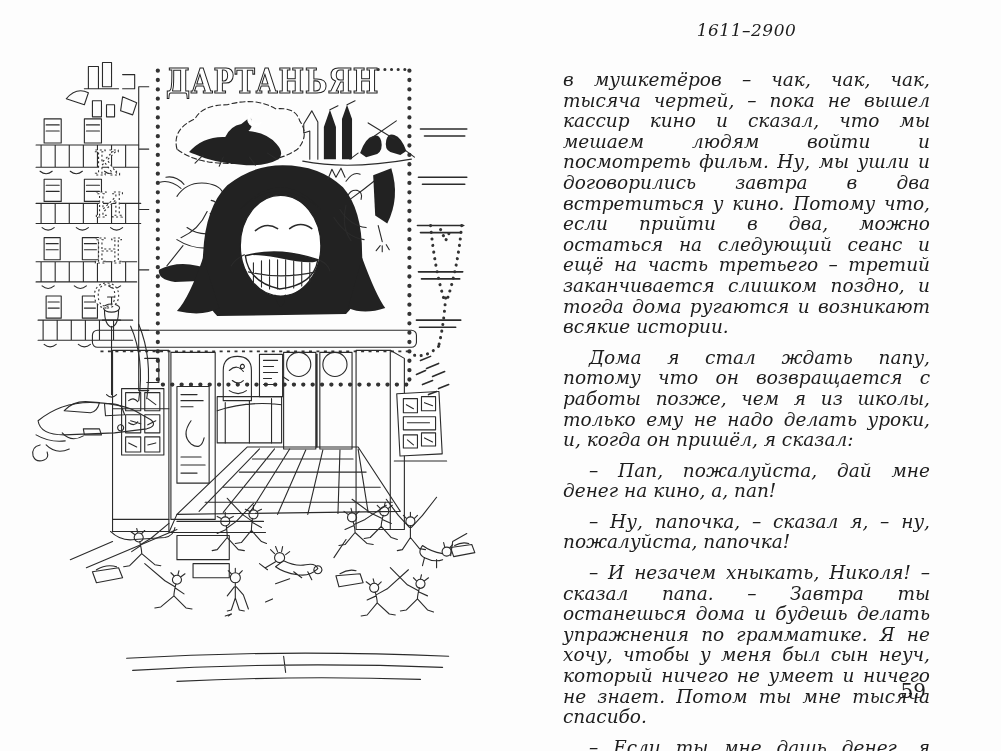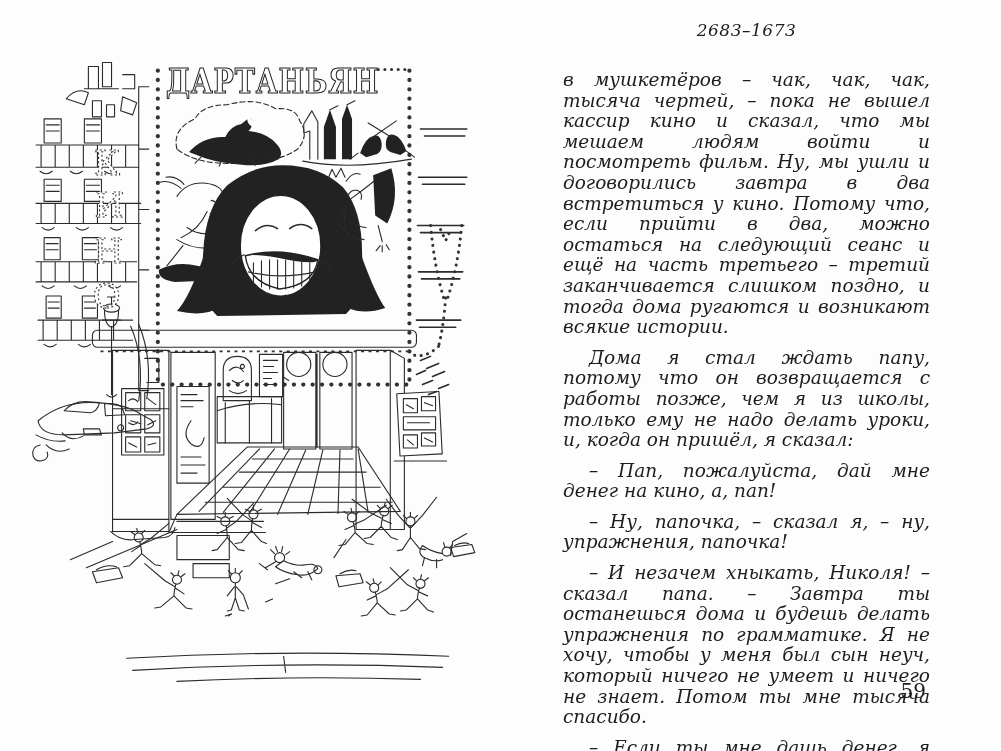--- a/index.html
+++ b/index.html
@@ -298,27 +298,27 @@
         <path d="M248,524 l14,-5 M306,498 l12,-18 M238,542 l7,-3 M198,556 l6,-2"></path>
       </g>
     </g>
 
     <g class="ink">
       <path d="M100,598 Q255,589 420,596 M106,610 Q258,601 414,607 M150,621 Q268,615 392,619 M256,596 L258,612"></path>
     </g>
   </svg>
   </div>
 
-  <div class="chapter-years">2683–1673</div>
+  <div class="chapter-years">1611–2900</div>
 
   <div class="textcol">
       <p class="cont">в мушкетёров – чак, чак, чак, тысяча чертей, – пока не вышел кассир кино и сказал, что мы мешаем людям войти и посмотреть фильм. Ну, мы ушли и договорились завтра в два встретиться у кино. Потому что, если прийти в два, можно остаться на следующий сеанс и ещё на часть третьего – третий заканчивается слишком поздно, и тогда дома ругаются и возникают всякие истории.</p>
       <p>Дома я стал ждать папу, потому что он возвращается с работы позже, чем я из школы, только ему не надо делать уроки, и, когда он пришёл, я сказал:</p>
       <p>– Пап, пожалуйста, дай мне денег на кино, а, пап!</p>
-      <p>– Ну, папочка, – сказал я, – ну, упражнения, папочка!</p>
+      <p>– Ну, папочка, – сказал я, – ну, пожалуйста, папочка!</p>
       <p>– И незачем хныкать, Николя! – сказал папа. – Завтра ты останешься дома и будешь делать упражнения по грамматике. Я не хочу, чтобы у меня был сын неуч, который ничего не умеет и ничего не знает. Потом ты мне тысяча спасибо.</p>
       <p>– Если ты мне дашь денег, я тебе скажу мешаем прямо сейчас, – сказал я.</p>
       <p>– Перестань, Николя! – сказал папа. – Я не смогу всегда быть рядом с тобой и давать</p>
     </div>
 
   <div class="pageno">59</div>
 
 </div>
 
 </body></html>

